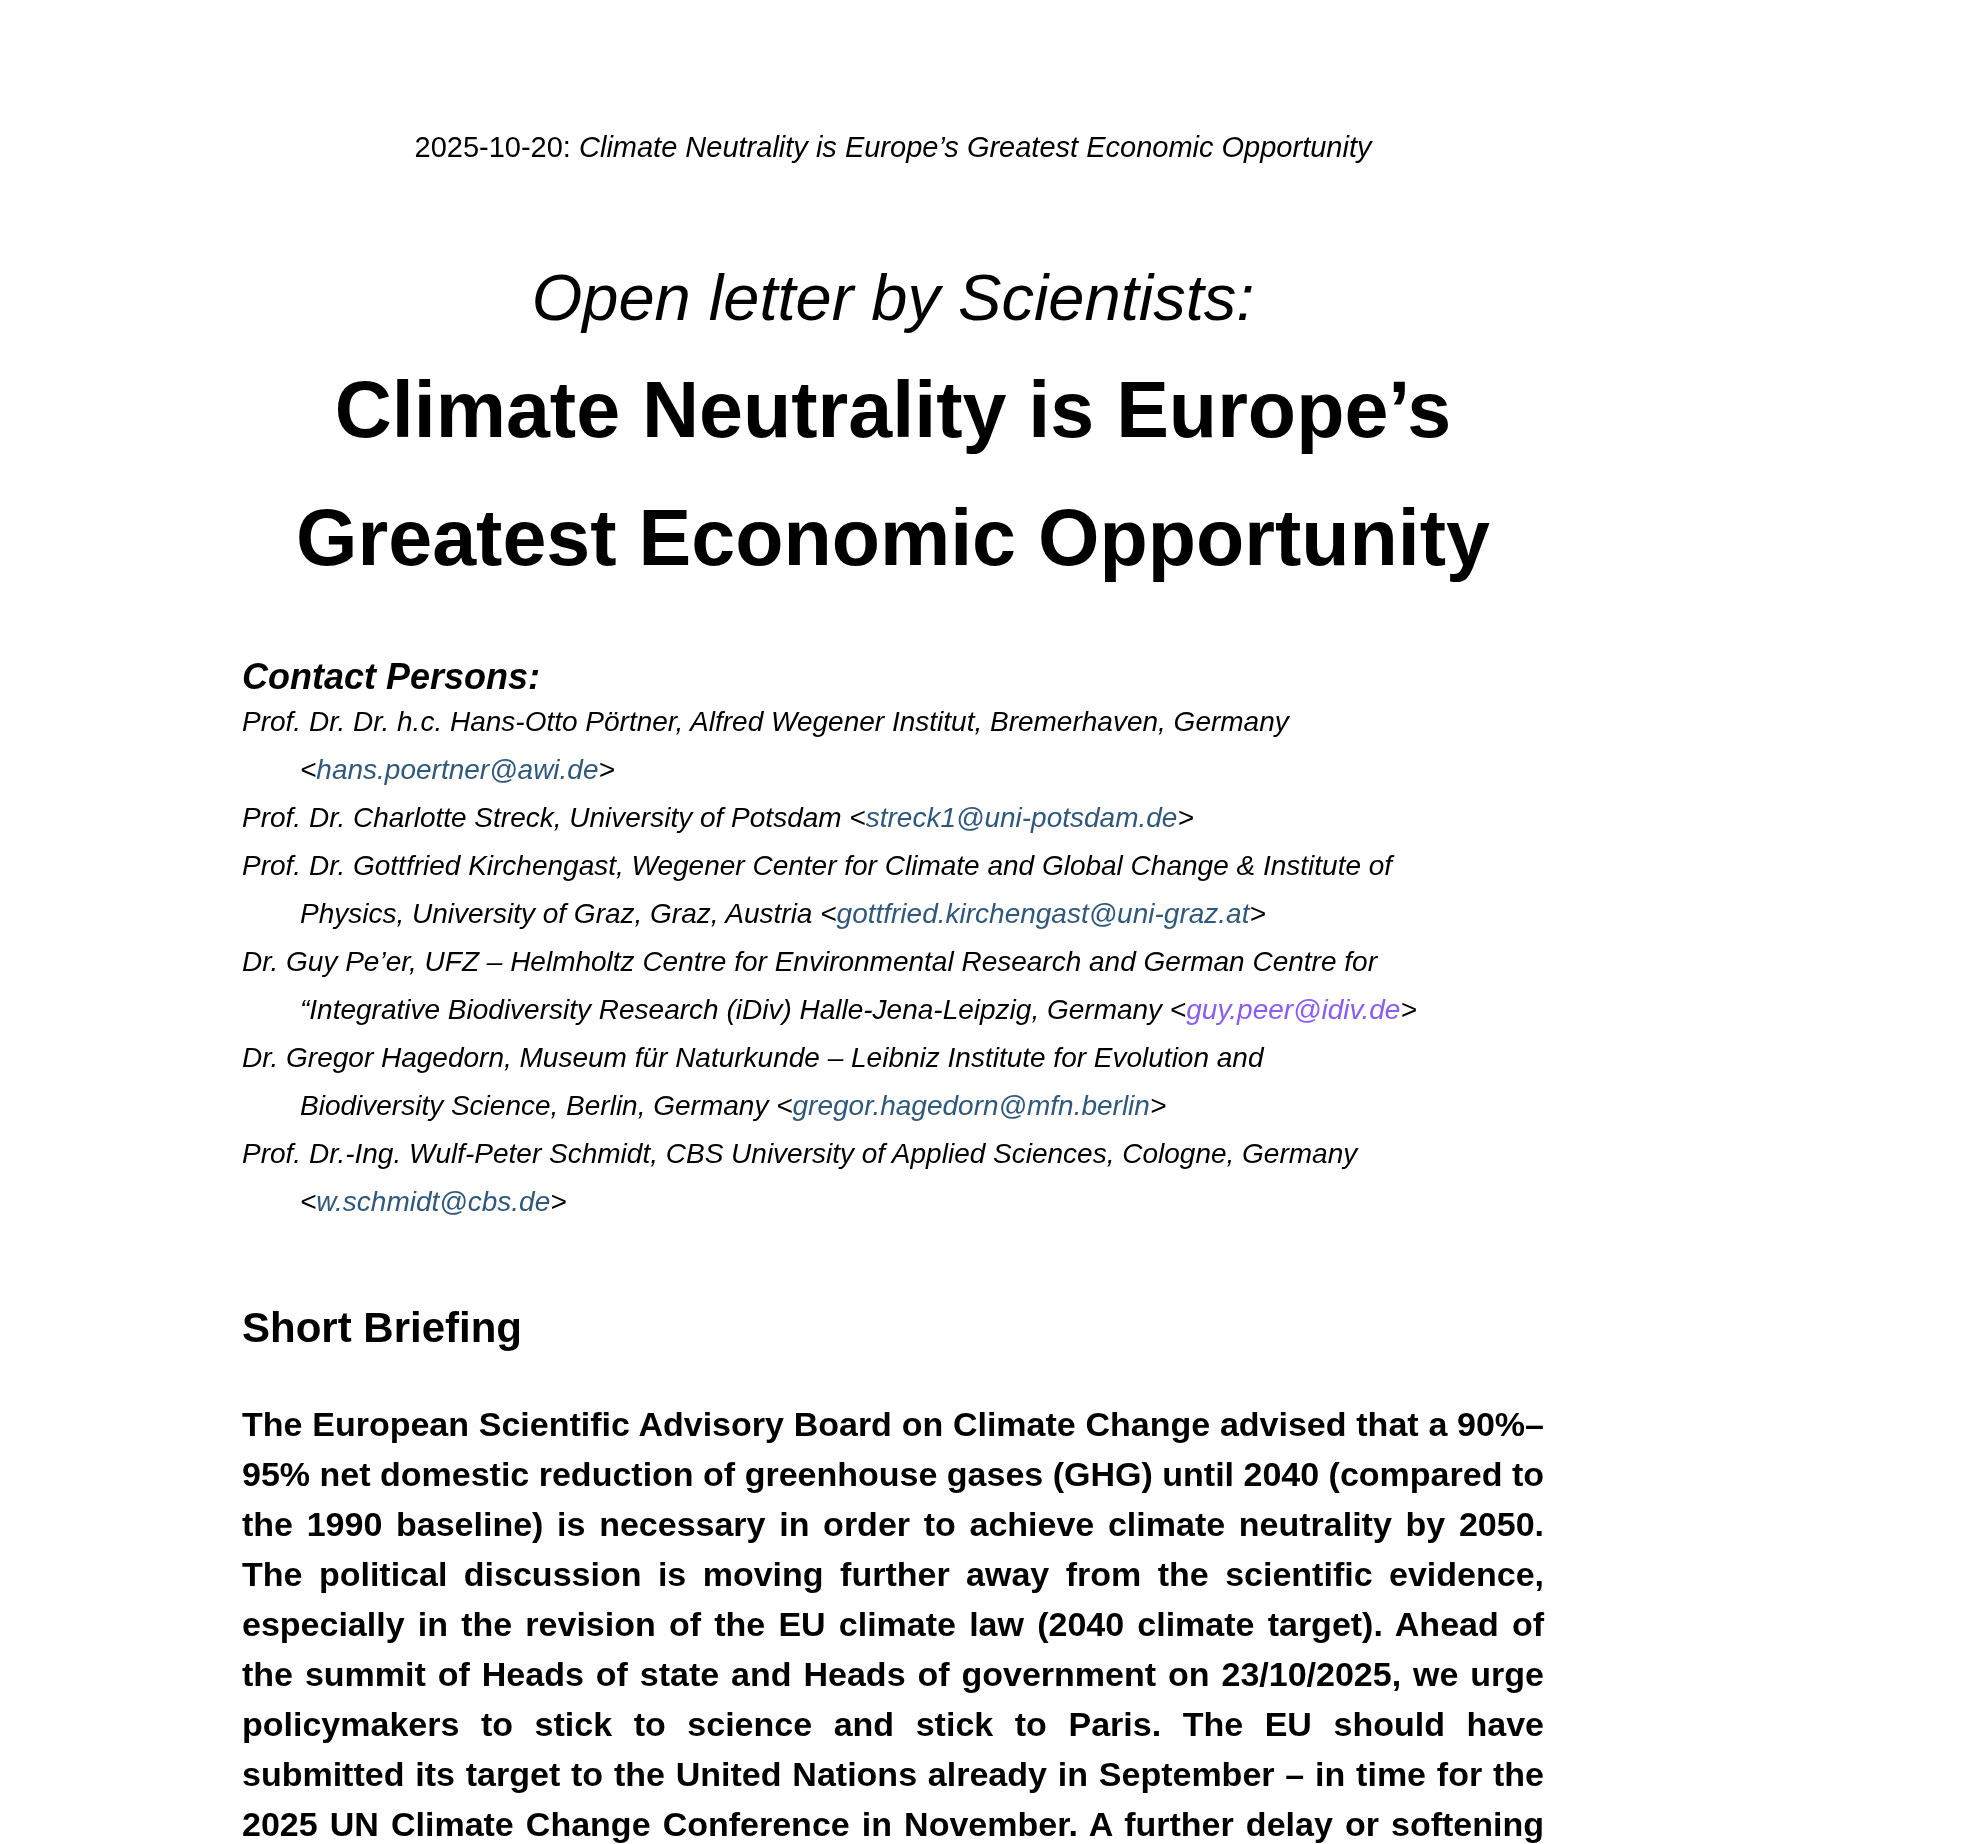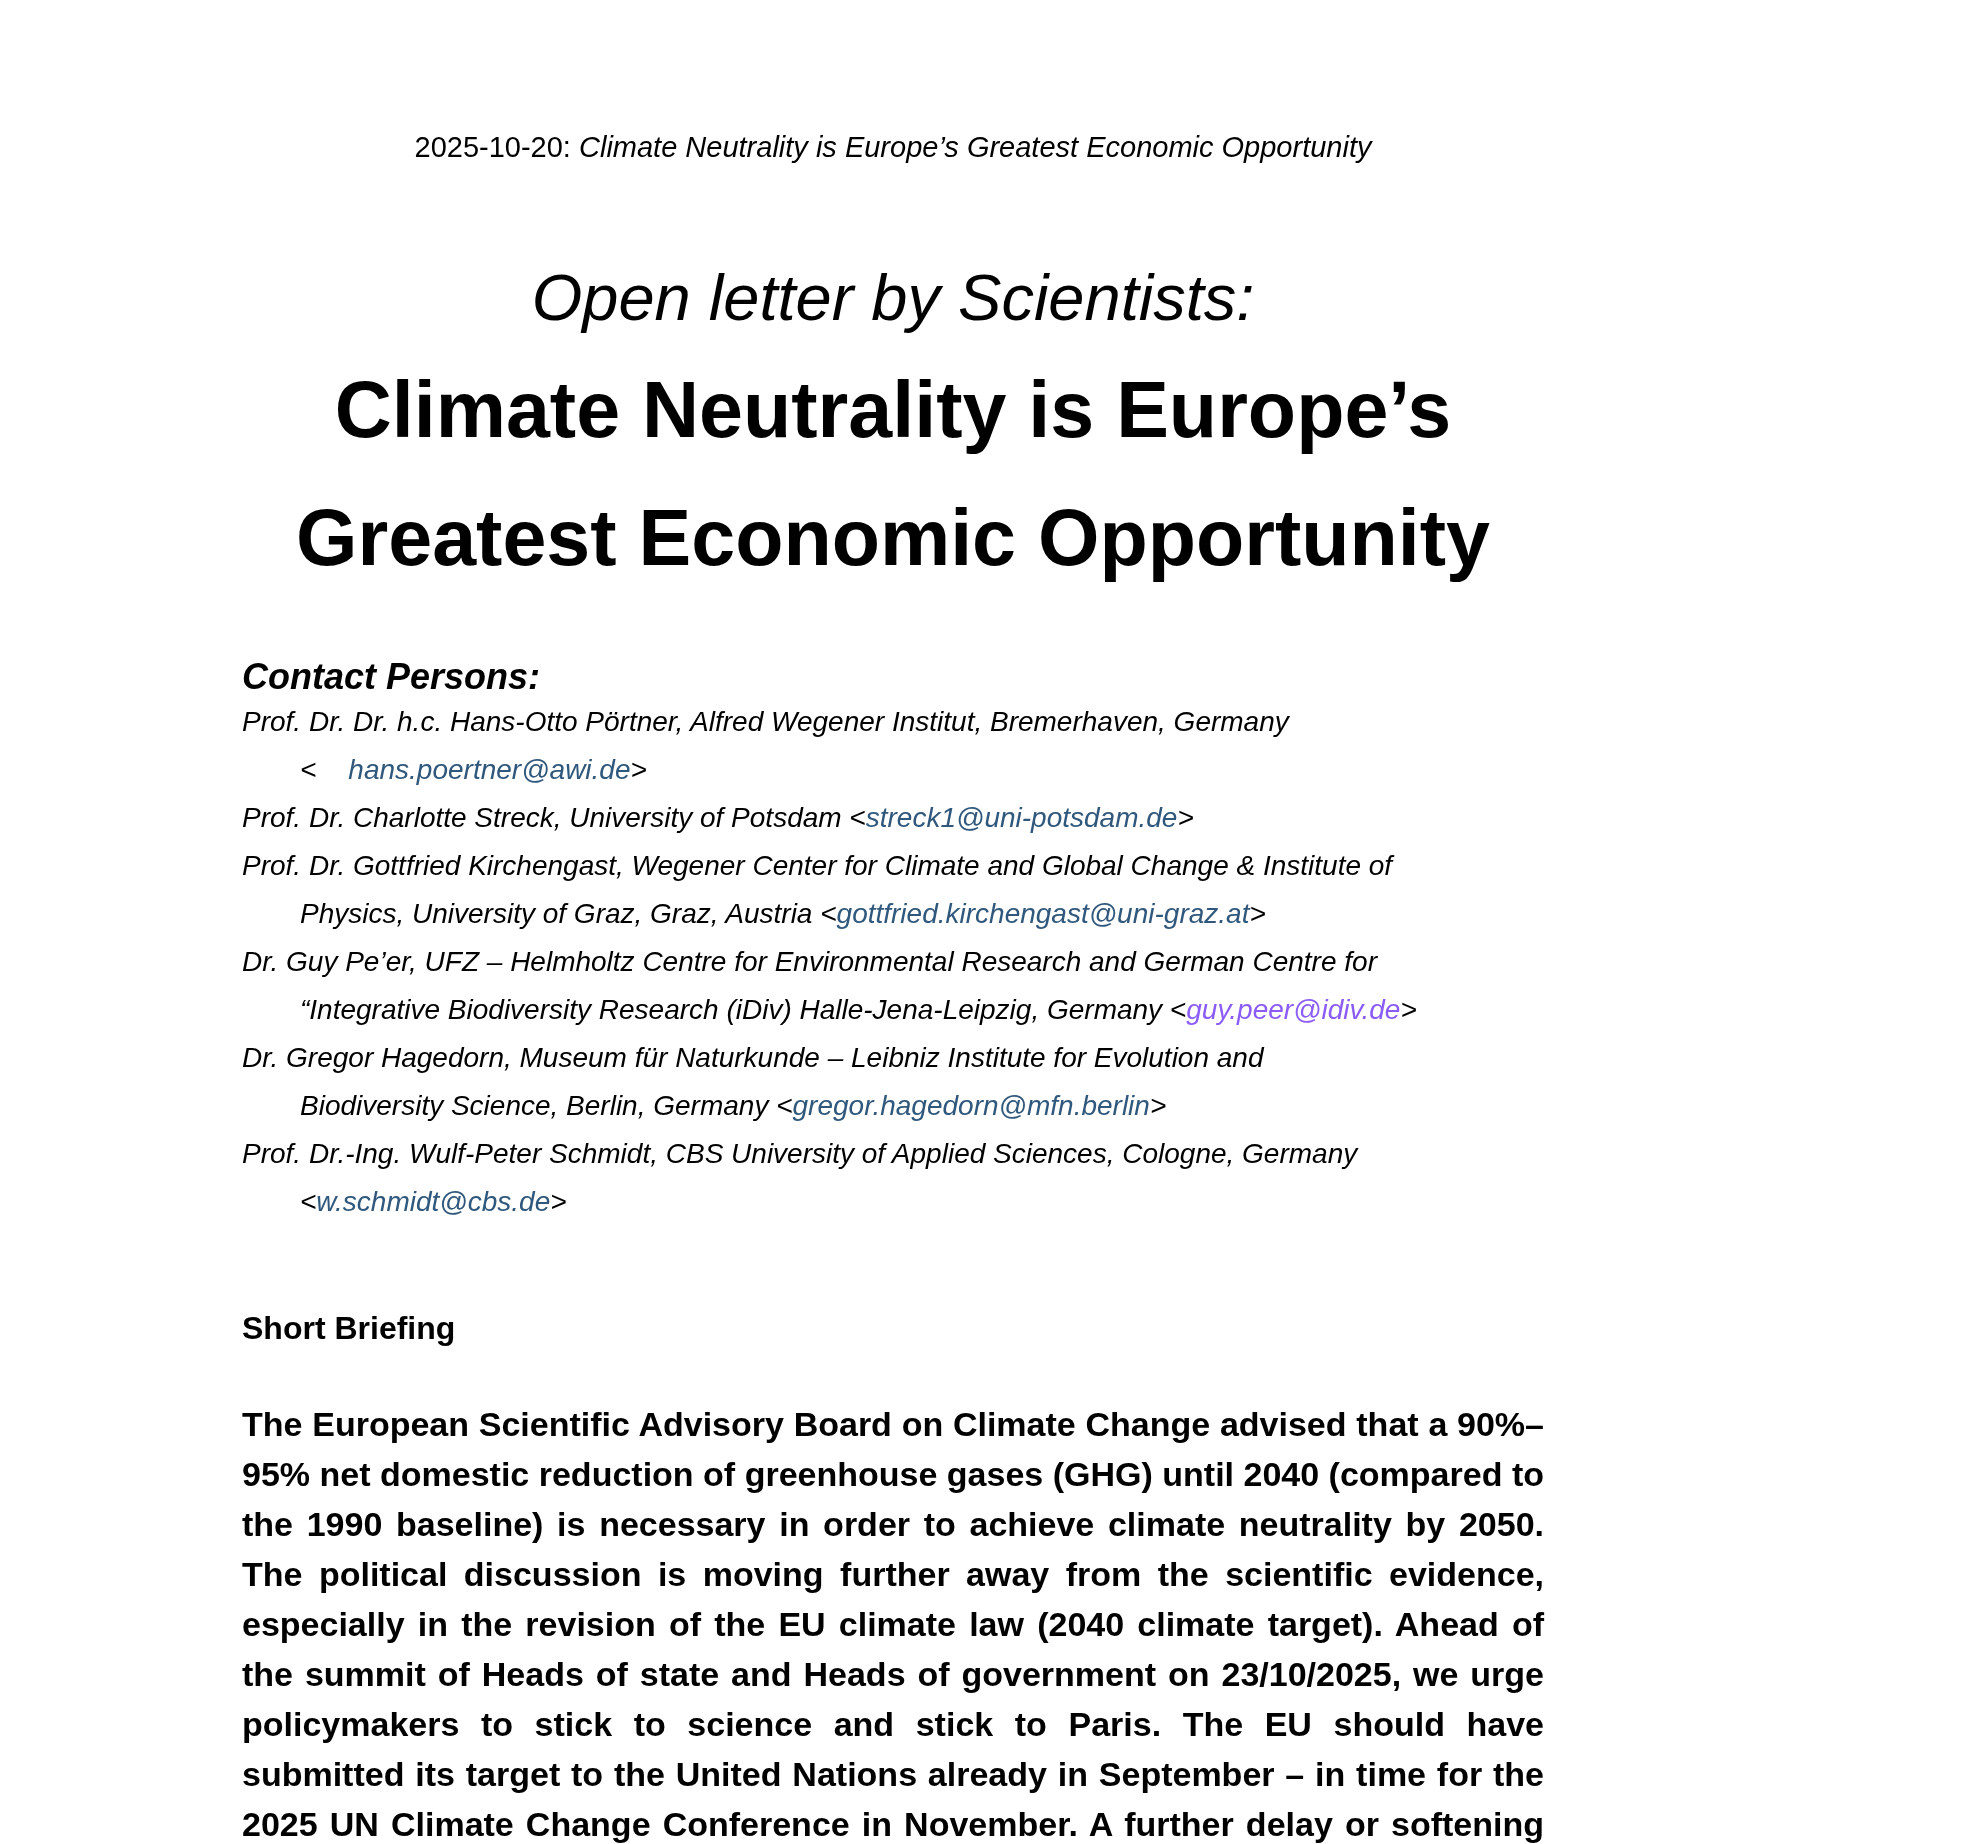--- a/index.html
+++ b/index.html
@@ -56,21 +56,21 @@
     font-size: 28px;
     font-style: italic;
     line-height: 48px;
     white-space: nowrap;
   }
   .contact-line.cont { padding-left: 58px; }
   .email-link { color: #30587c; text-decoration: none; cursor: pointer; }
 
   .briefing-heading {
     margin: 74px 0 0 0;
-    font-size: 32px;
+    font-size: 42px;
     font-weight: 700;
     line-height: 56px;
   }
 
   .briefing-paragraph {
     margin: 43px 0 0 0;
     font-size: 34px;
     font-weight: 700;
     line-height: 50px;
     text-align: justify;
@@ -89,21 +89,21 @@
 
   <h1 class="main-title">
     <span class="title-line">Climate Neutrality is Europe’s</span>
     <span class="title-line">Greatest Economic Opportunity</span>
   </h1>
 
   <div class="contact-heading">Contact Persons:</div>
 
   <div class="contact-list">
       <div class="contact-line"><span>Prof. Dr. Dr. h.c. Hans-Otto Pörtner, Alfred Wegener Institut, Bremerhaven, Germany</span></div>
-      <div class="contact-line cont"><span>&lt;</span><a class="email-link" style="color: rgb(48, 88, 124); margin-left: 32px;">hans.poertner@awi.de</a><span>&gt;</span></div>
+      <div class="contact-line cont"><span>&lt;</span><a class="email-link" style="color: rgb(48, 88, 124);">hans.poertner@awi.de</a><span>&gt;</span></div>
       <div class="contact-line"><span>Prof. Dr. Charlotte Streck, University of Potsdam &lt;</span><a class="email-link" style="color: rgb(48, 88, 124);">streck1@uni-potsdam.de</a><span>&gt;</span></div>
       <div class="contact-line"><span>Prof. Dr. Gottfried Kirchengast, Wegener Center for Climate and Global Change &amp; Institute of</span></div>
       <div class="contact-line cont"><span>Physics, University of Graz, Graz, Austria &lt;</span><a class="email-link" style="color: rgb(48, 88, 124);">gottfried.kirchengast@uni-graz.at</a><span>&gt;</span></div>
       <div class="contact-line"><span>Dr. Guy Pe’er, UFZ – Helmholtz Centre for Environmental Research and German Centre for</span></div>
       <div class="contact-line cont"><span>“Integrative Biodiversity Research (iDiv) Halle-Jena-Leipzig, Germany &lt;</span><a class="email-link" style="color: #8b5cf6;">guy.peer@idiv.de</a><span>&gt;</span></div>
       <div class="contact-line"><span>Dr. Gregor Hagedorn, Museum für Naturkunde – Leibniz Institute for Evolution and</span></div>
       <div class="contact-line cont"><span>Biodiversity Science, Berlin, Germany &lt;</span><a class="email-link" style="color: rgb(48, 88, 124);">gregor.hagedorn@mfn.berlin</a><span>&gt;</span></div>
       <div class="contact-line"><span>Prof. Dr.-Ing. Wulf-Peter Schmidt, CBS University of Applied Sciences, Cologne, Germany</span></div>
       <div class="contact-line cont"><span>&lt;</span><a class="email-link" style="color: rgb(48, 88, 124);">w.schmidt@cbs.de</a><span>&gt;</span></div>
     </div>

